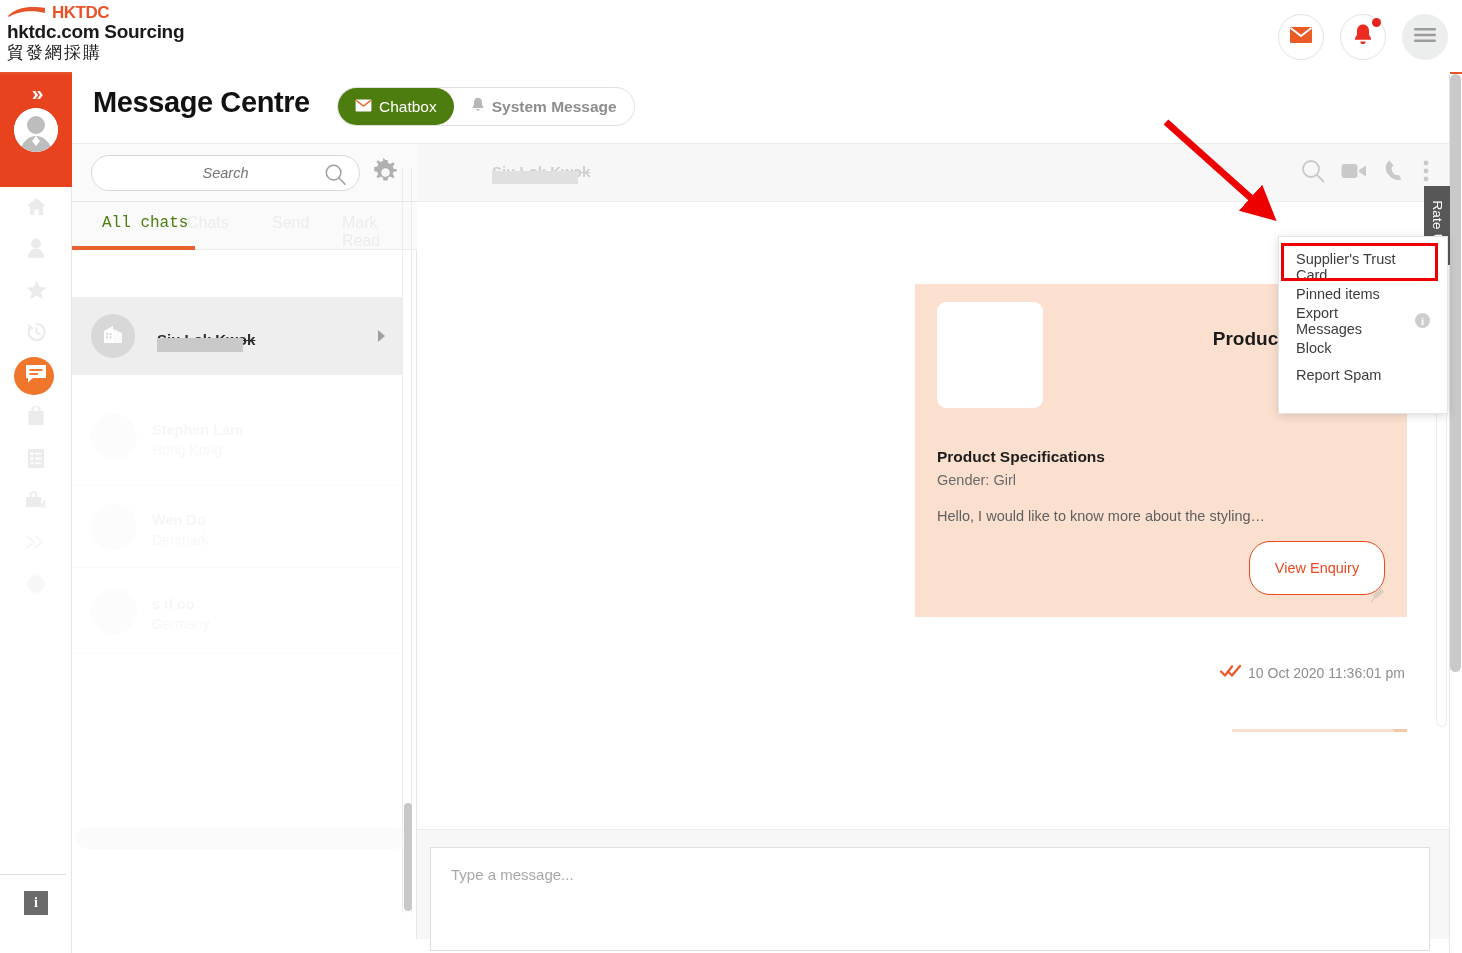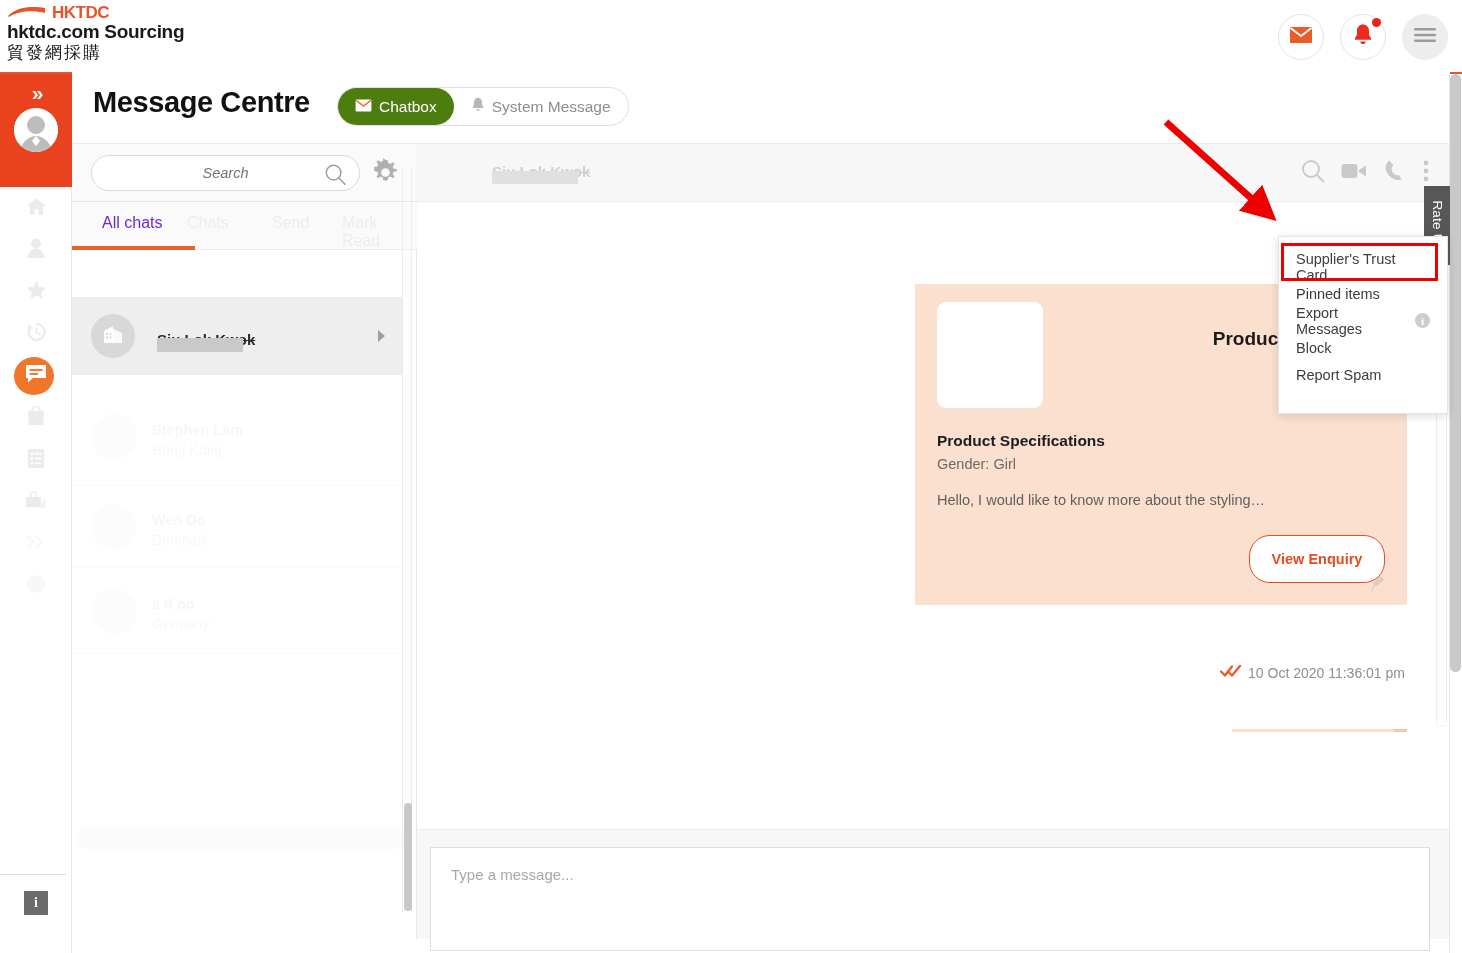--- a/index.html
+++ b/index.html
@@ -102,20 +102,21 @@
   }
   .seg-wrap {
     position: absolute; left: 265px; top: 27px;
     height: 39px; border: 1px solid #e0e0e0; border-radius: 20px;
     display: flex; align-items: center; background: #fff;
   }
   .seg {
     height: 37px; padding: 0 17px; border-radius: 19px;
     display: flex; align-items: center; gap: 7px; cursor: pointer;
     font-size: 15.5px;
+    font-weight: bold;
   }
   .seg.active { background: #4d7c0f; color: #fff; font-weight: 500; }
   .seg.inactive { color: #8d8d8d; }
 
   
   .chatlist {
     position: absolute; left: 0; top: 84px; width: 345px; height: 795px;
     background: #fff; border-right: 1px solid #e6e6e6;
   }
   .search-bar {
@@ -135,21 +136,21 @@
   .search-mag { position: absolute; right: 13px; top: 8px; }
   .gear-btn { position: absolute; left: 299px; top: 14px; cursor: pointer; }
 
   .tabs-row {
     position: absolute; left: 0; top: 58px; width: 345px; height: 48px;
     background: #fafafa; border-bottom: 1px solid #ececec;
   }
   .tab {
     position: absolute; top: 12px; font-size: 16px; cursor: pointer;
   }
-  .tab.active { left: 30px; color: #6d28d9; }
+  .tab.active { left: 30px; color: #4d7c0f; font-family: Liberation Mono, monospace; }
   .tab-underline {
     position: absolute; left: 0px; top: 44px; width: 123px; height: 4px; background: #e8612a;
   }
   .tab.ghost { color: rgba(120,120,120,0.10); }
 
   .group-hdr {
     position: absolute; left: 4px; top: 114px; width: 330px; height: 22px;
     background: #ef7033; border-radius: 11px; display: flex;
     align-items: center; cursor: pointer;
   }
@@ -235,27 +236,27 @@
   .card-bubble {
     position: absolute; right: 43px; top: 82px; width: 492px;
     background: #fbe0cf; padding: 18px 22px 22px 22px;
   }
   .card-top { display: flex; align-items: flex-start; justify-content: space-between; }
   .card-thumb { width: 106px; height: 106px; background: #fff; border-radius: 9px; }
   .card-title {
     font-size: 19px; font-weight: bold; color: #1b1b1b;
     margin-top: 26px; margin-right: 36px;
   }
-  .card-spec-title { font-size: 15.5px; font-weight: bold; color: #1d1d1d; margin-top: 24px; }
+  .card-spec-title { font-size: 15.5px; font-weight: bold; color: #1d1d1d; margin-top: 40px; }
   .card-spec { font-size: 14.5px; color: #6a6a6a; margin-top: 6px; }
   .card-msg { font-size: 14.5px; color: #5f5f5f; margin-top: 20px; }
   .view-btn {
-    margin-top: 27px; margin-left: auto; width: 136px; height: 48px;
+    margin-top: 17px; margin-left: auto; width: 136px; height: 54px;
     border: 1.5px solid #ea4a1e; border-radius: 21px; background: #fff;
-    color: #ea4a1e; font-size: 14.5px; font-weight: bold; cursor: pointer;
+    color: #ea4a1e; font-size: 14.5px; font-weight: normal; cursor: pointer;
     display: flex; align-items: center; justify-content: center;
   }
   .pin-ic { position: absolute; right: 21px; bottom: 10px; opacity: 0.28; cursor: pointer; }
 
   .ts-row {
     position: absolute; display: flex; align-items: center; gap: 6px;
     font-size: 14px; color: #8e8e8e;
   }
   .ticks { color: #ea5a2a; font-size: 15px; letter-spacing: -6px; font-weight: bold; }
 

